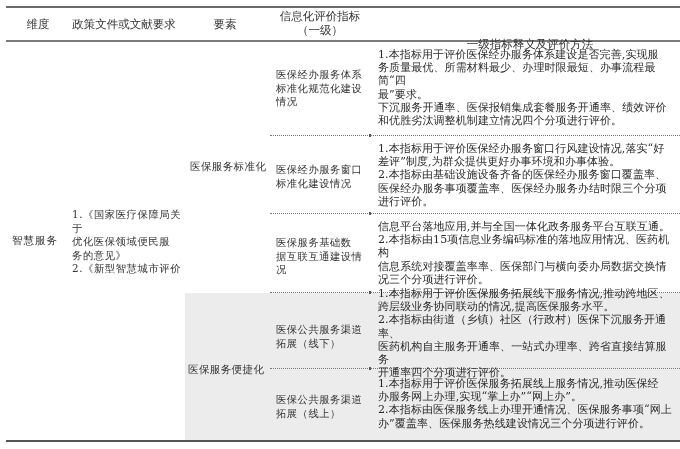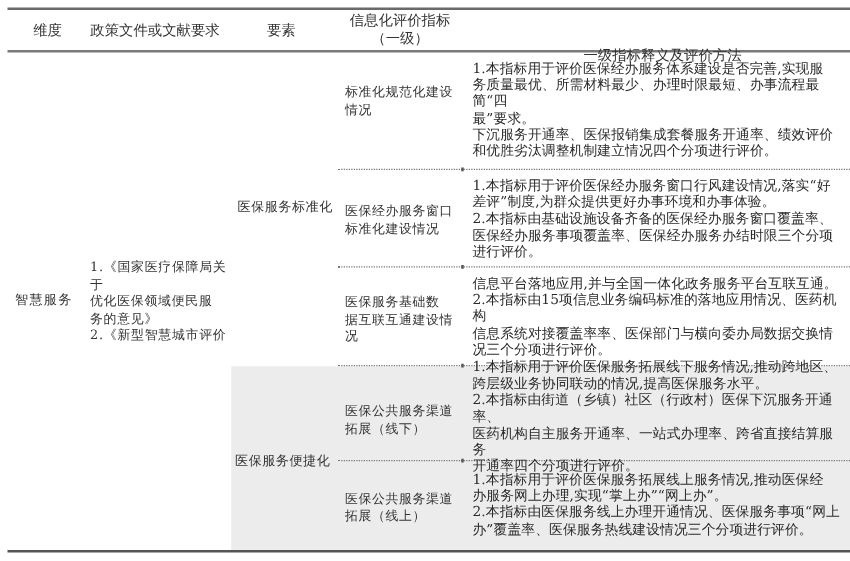--- a/index.html
+++ b/index.html
@@ -52,20 +52,21 @@
   <div class="dots" style="left:270px; top:213px; width:410px;"></div>
   <div class="dots" style="left:270px; top:292px; width:410px;"></div>
   <div class="dots" style="left:270px; top:368px; width:410px;"></div>
 
   <div class="tick" style="left:369px; top:134px;"></div>
   <div class="tick" style="left:369px; top:212px;"></div>
   <div class="tick" style="left:369px; top:291px;"></div>
   <div class="tick" style="left:369px; top:367px;"></div>
 
   <div class="ind" style="top:68px;">
+    <div>医保经办服务体系</div>
     <div>标准化规范化建设</div>
     <div>情况</div>
   </div>
   <div class="desc" style="top:48px;">
     <div>1.本指标用于评价医保经办服务体系建设是否完善,实现服</div>
     <div>务质量最优、所需材料最少、办理时限最短、办事流程最简“四</div>
     <div>最”要求。</div>
     <div>下沉服务开通率、医保报销集成套餐服务开通率、绩效评价</div>
     <div>和优胜劣汰调整机制建立情况四个分项进行评价。</div>
   </div>

